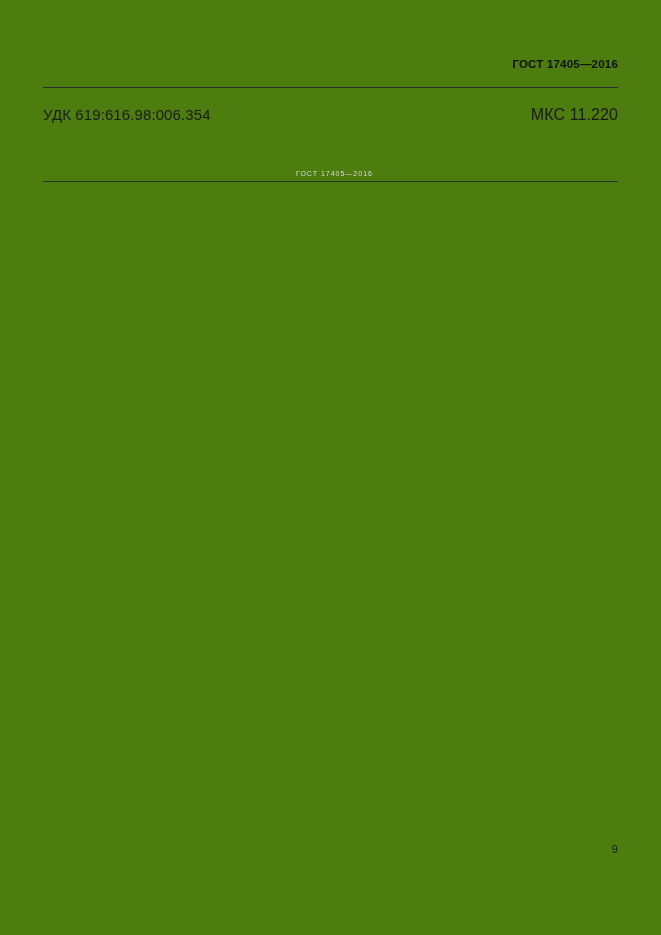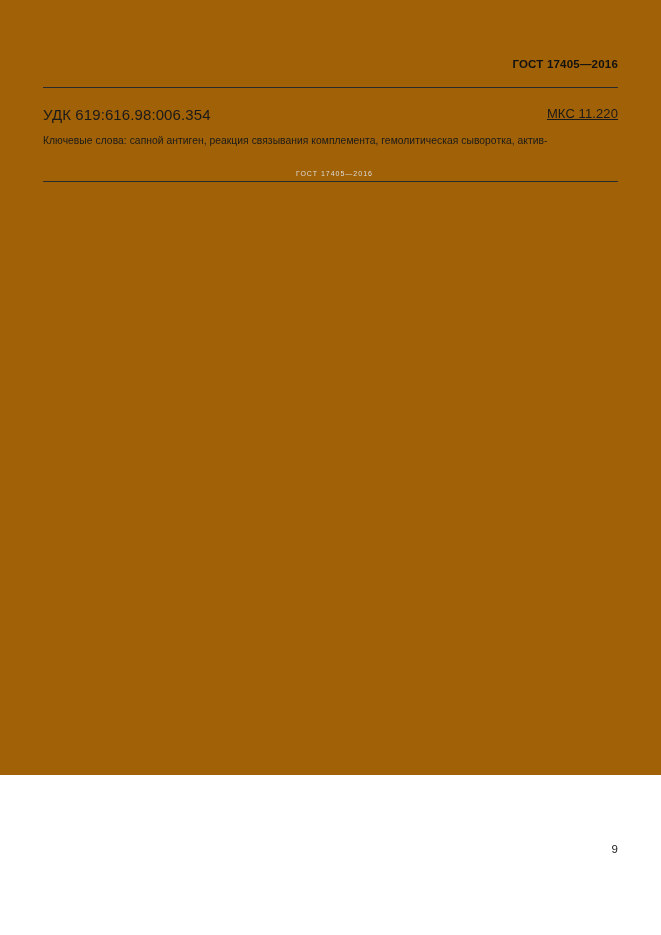--- a/index.html
+++ b/index.html
@@ -13,22 +13,22 @@
     font-family: "Liberation Sans", sans-serif;
     color: #1a1a1a;
     position: relative;
     overflow: hidden;
   }
   .page {
     position: absolute;
     left: 0;
     top: 0;
     width: 661px;
-    height: 775px;
-    background: #a16207;
+    height: 935px;
+    background: #4d7c0f;
   }
   .header-std {
     position: absolute;
     right: 43px;
     top: 58px;
     font-size: 11.5px;
     font-weight: bold;
     letter-spacing: 0.2px;
     color: #111111;
     text-align: right;
@@ -51,25 +51,24 @@
     left: 43px;
     top: 106px;
     font-size: 15px;
     color: #1a1a1a;
     letter-spacing: 0.1px;
   }
   .mks {
     position: absolute;
     right: 43px;
     top: 106px;
-    font-size: 13px;
+    font-size: 16px;
     color: #1a1a1a;
     letter-spacing: 0.1px;
     text-align: right;
-    text-decoration: underline;
   }
   .keywords {
     position: absolute;
     left: 43px;
     top: 133px;
     width: 577px;
     font-size: 10.3px;
     line-height: 16px;
     color: #1a1a1a;
     letter-spacing: 0.05px;
@@ -103,21 +102,20 @@
 
   <div class="header-std">ГОСТ 17405—2016</div>
 
   <div class="rule rule-top"></div>
 
   <div class="udk">УДК 619:616.98:006.354</div>
 
   <div class="mks">МКС 11.220</div>
 
   <div class="keywords">
-    <span class="line">Ключевые слова: сапной антиген, реакция связывания комплемента, гемолитическая сыворотка, актив-</span>
   </div>
 
   <div class="ghost">ГОСТ  17405—2016</div>
 
   <div class="rule rule-bottom"></div>
 
   <div class="page-number">9</div>
 
 </div>
 

